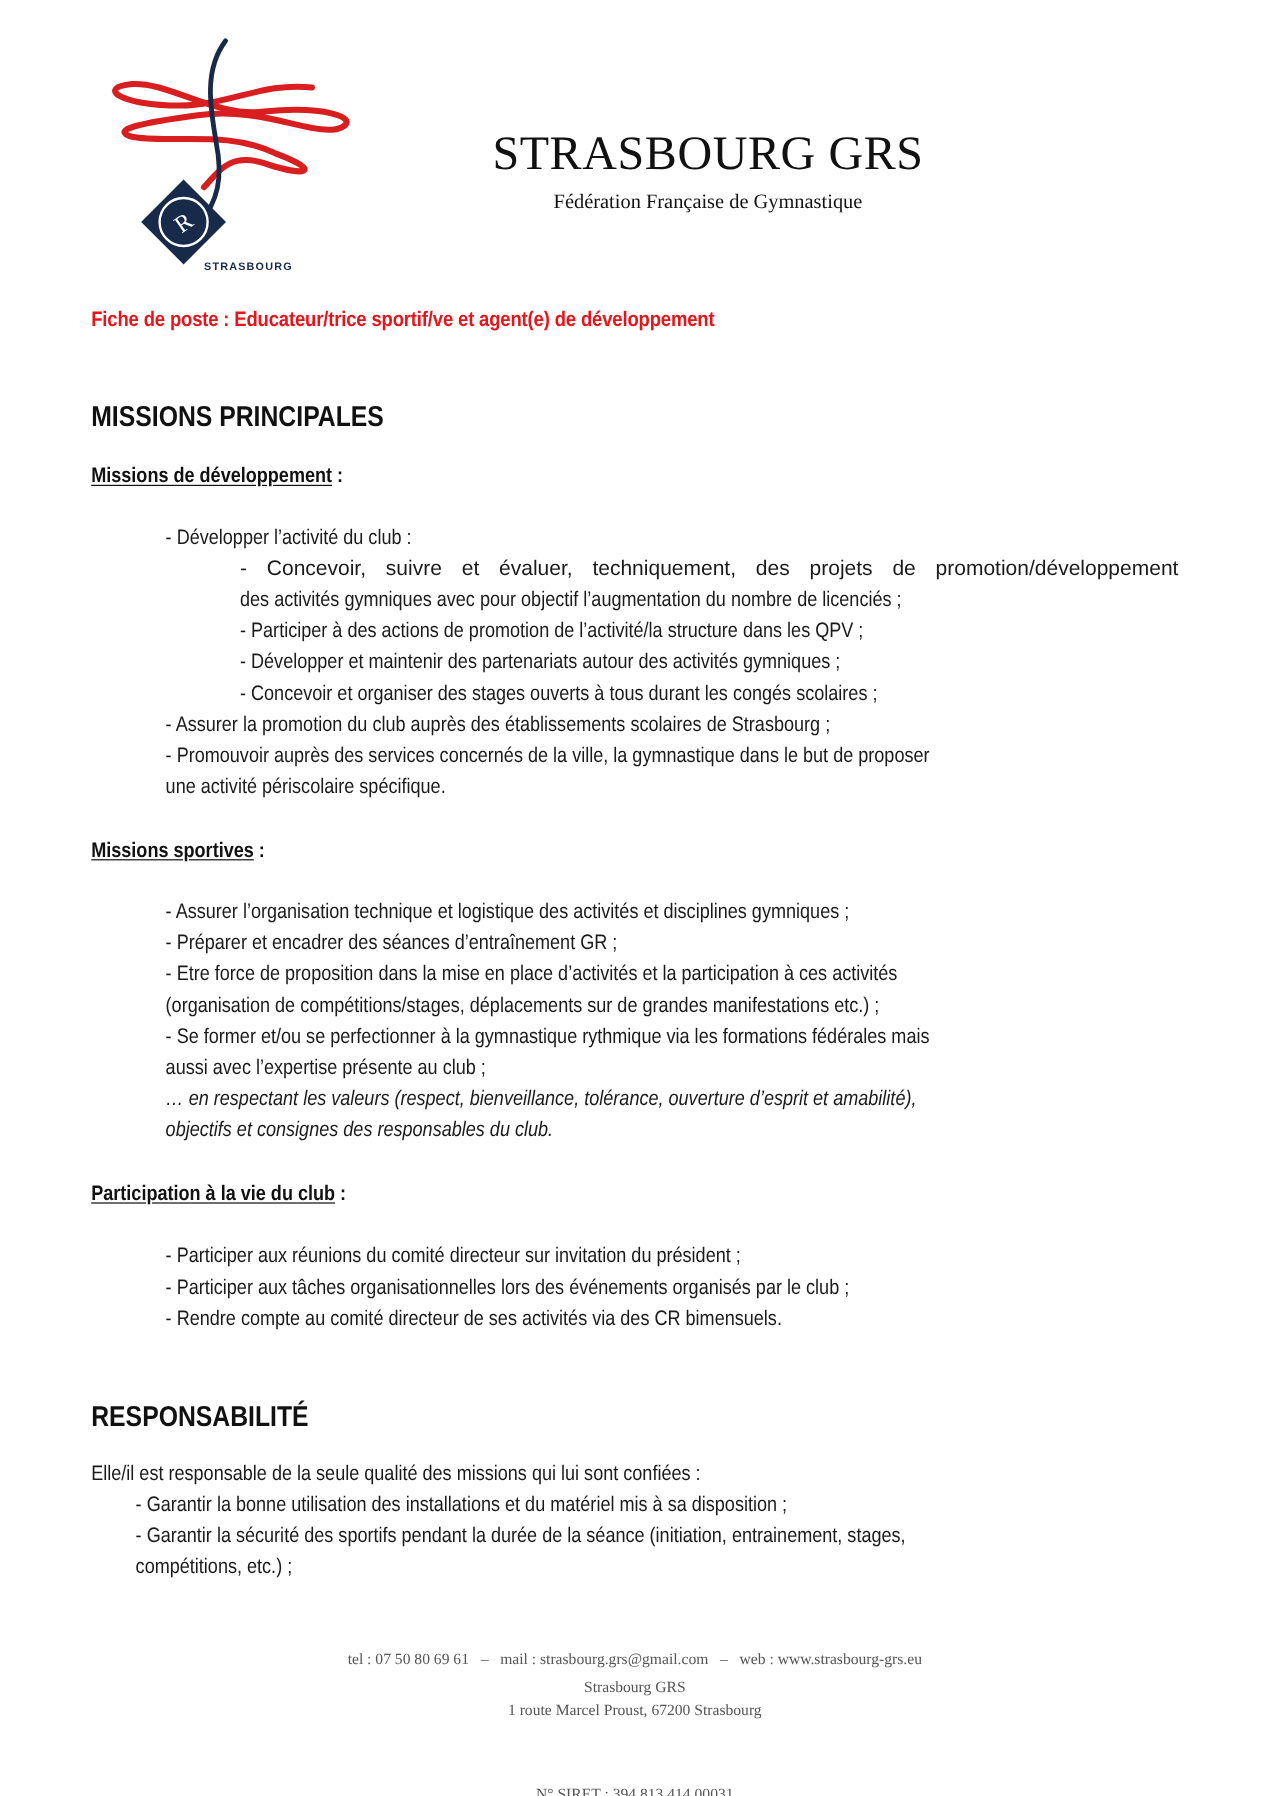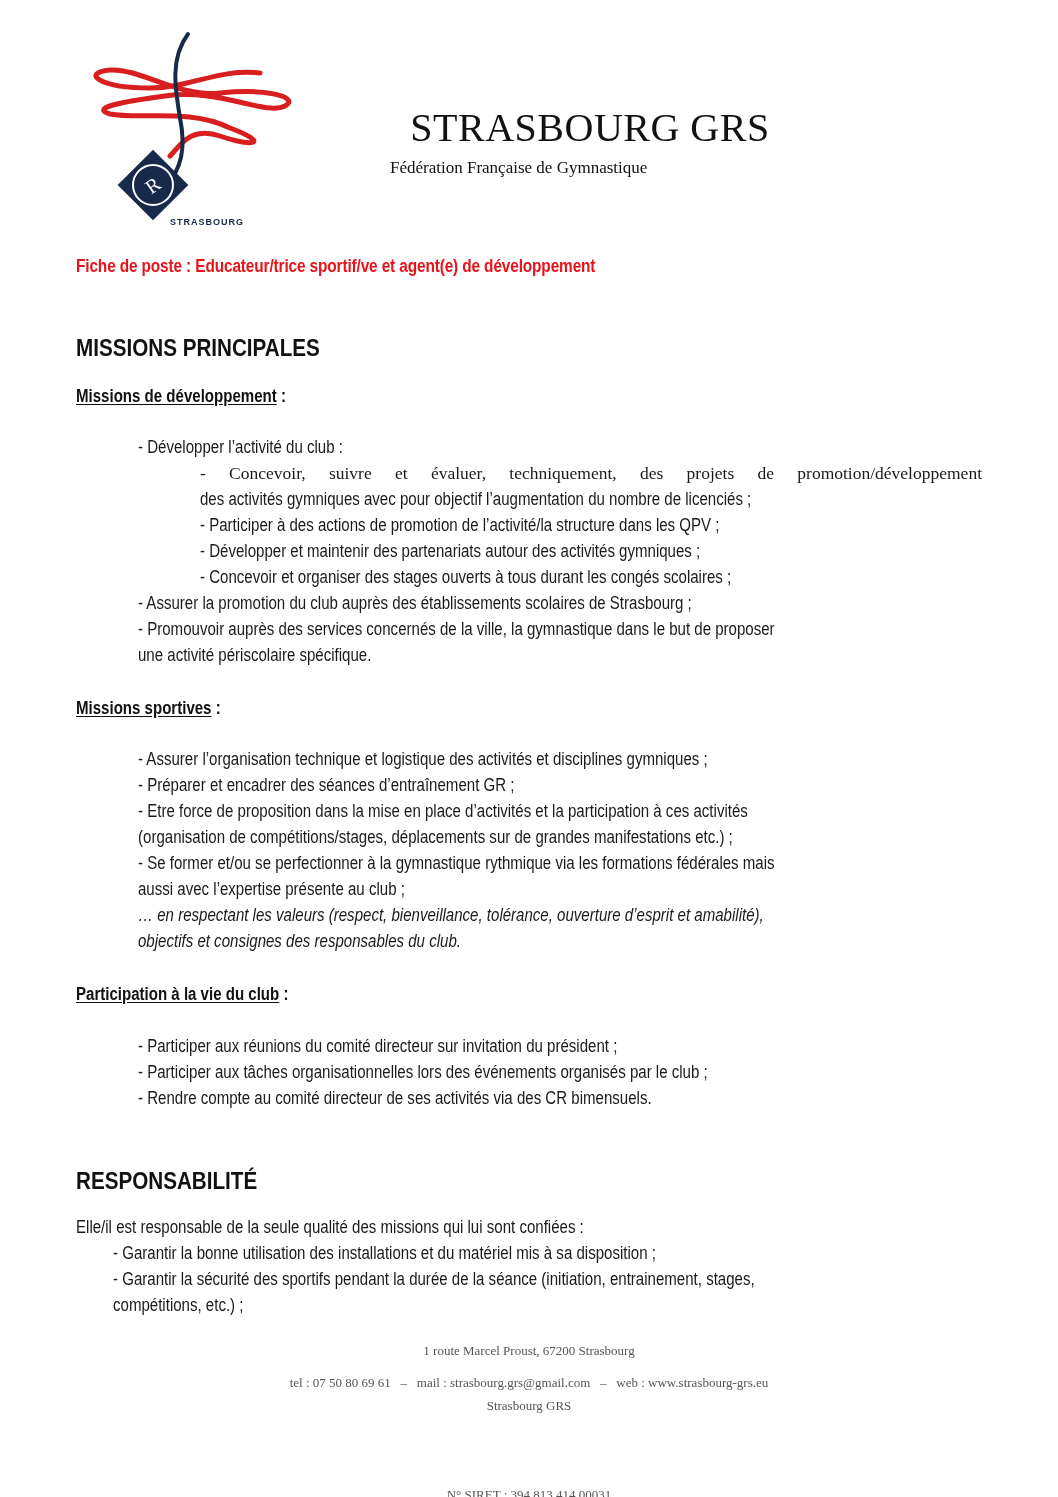--- a/index.html
+++ b/index.html
@@ -4,21 +4,21 @@
   <style>
     html, body { margin: 0; padding: 0; background: #ffffff; }
     body { width: 1058px; height: 1497px; position: relative; overflow: hidden; color: #1a1a1a; }
     .sans { font-family: "Liberation Sans", "DejaVu Sans", sans-serif; }
     .serif { font-family: "Liberation Serif", "DejaVu Serif", serif; }
 
     .logo { position: absolute; left: 70px; top: 28px; width: 240px; height: 205px; }
 
     .club-name { position: absolute; left: 390px; top: 108px; width: 400px; text-align: center;
       font-size: 40px; letter-spacing: 0.5px; color: #111; line-height: 1; }
-    .club-sub { position: absolute; left: 390px; top: 159px; width: 400px; text-align: left;
+    .club-sub { position: absolute; left: 390px; top: 159px; width: 400px; text-align: center;
       font-size: 17px; color: #111; line-height: 1; }
 
     .doc-title { position: absolute; left: 76px; top: 256px; font-size: 17.5px; font-weight: bold;
       color: #e8141b; letter-spacing: -0.15px; white-space: nowrap; transform: scaleX(0.88); transform-origin: left center; }
 
     .h1 { position: absolute; left: 76px; font-size: 24px; font-weight: bold; color: #111; white-space: nowrap;
       transform: scaleX(0.86); transform-origin: left center; }
     .h2 { position: absolute; left: 76px; font-size: 17.5px; font-weight: bold; color: #111; white-space: nowrap;
       transform: scaleX(0.86); transform-origin: left center; }
     .h2 .u { text-decoration: underline; text-underline-offset: 2px; }
@@ -52,21 +52,21 @@
 
 <div class="doc-title sans">Fiche de poste : Educateur/trice sportif/ve et agent(e) de développement</div>
 
 <div class="h1 sans" style="top:334px;">MISSIONS PRINCIPALES</div>
 
 <div class="h2 sans" style="top:386px;">
   <span class="u">Missions de développement</span><span> :</span>
 </div>
 
 <div class="line sans" style="left:138px; top:437px; transform:scaleX(0.86);">- Développer l’activité du club :</div>
-<div class="line sans just" style="left:200px; top:463px; width:782px;"><span style="display:inline-block; width:100%; transform:scaleX(1);font-family:Liberation Serif, serif; ">- Concevoir, suivre et évaluer, techniquement, des projets de promotion/développement</span></div>
+<div class="line sans just" style="left:200px; top:463px; width:782px;"><span style="display:inline-block; width:100%; transform:scaleX(1); ">- Concevoir, suivre et évaluer, techniquement, des projets de promotion/développement</span></div>
 <div class="line sans" style="left:200px; top:489px; transform:scaleX(0.86);">des activités gymniques avec pour objectif l’augmentation du nombre de licenciés ;</div>
 <div class="line sans" style="left:200px; top:515px; transform:scaleX(0.86);">- Participer à des actions de promotion de l’activité/la structure dans les QPV ;</div>
 <div class="line sans" style="left:200px; top:541px; transform:scaleX(0.86);">- Développer et maintenir des partenariats autour des activités gymniques ;</div>
 <div class="line sans" style="left:200px; top:567px; transform:scaleX(0.86);">- Concevoir et organiser des stages ouverts à tous durant les congés scolaires ;</div>
 <div class="line sans" style="left:138px; top:593px; transform:scaleX(0.86);">- Assurer la promotion du club auprès des établissements scolaires de Strasbourg ;</div>
 <div class="line sans" style="left:138px; top:619px; transform:scaleX(0.86);">- Promouvoir auprès des services concernés de la ville, la gymnastique dans le but de proposer</div>
 <div class="line sans" style="left:138px; top:645px; transform:scaleX(0.86);">une activité périscolaire spécifique.</div>
 
 <div class="h2 sans" style="top:698px;">
   <span class="u">Missions sportives</span><span> :</span>
@@ -90,15 +90,15 @@
 <div class="line sans" style="left:138px; top:1088px; transform:scaleX(0.86);">- Rendre compte au comité directeur de ses activités via des CR bimensuels.</div>
 
 <div class="h1 sans" style="top:1167px;">RESPONSABILITÉ</div>
 
 <div class="line sans" style="left:76px; top:1217px; transform:scaleX(0.86);">Elle/il est responsable de la seule qualité des missions qui lui sont confiées :</div>
 <div class="line sans" style="left:113px; top:1243px; transform:scaleX(0.86);">- Garantir la bonne utilisation des installations et du matériel mis à sa disposition ;</div>
 <div class="line sans" style="left:113px; top:1269px; transform:scaleX(0.86);">- Garantir la sécurité des sportifs pendant la durée de la séance (initiation, entrainement, stages,</div>
 <div class="line sans" style="left:113px; top:1295px; transform:scaleX(0.86);">compétitions, etc.) ;</div>
 
 <div class="footer serif" style="top:1399px;">Strasbourg GRS</div>
-<div class="footer serif" style="top:1344px;">1 route Marcel Proust,  67200  Strasbourg</div>
+<div class="footer serif" style="top:1418px;">1 route Marcel Proust,  67200  Strasbourg</div>
 <div class="footer serif" style="top:1376px; white-space:pre;">tel : 07 50 80 69 61   –   mail : strasbourg.grs@gmail.com   –   web : www.strasbourg-grs.eu</div>
 <div class="footer serif" style="top:1488px;">N° SIRET : 394 813 414 00031</div>
 
 </body></html>

